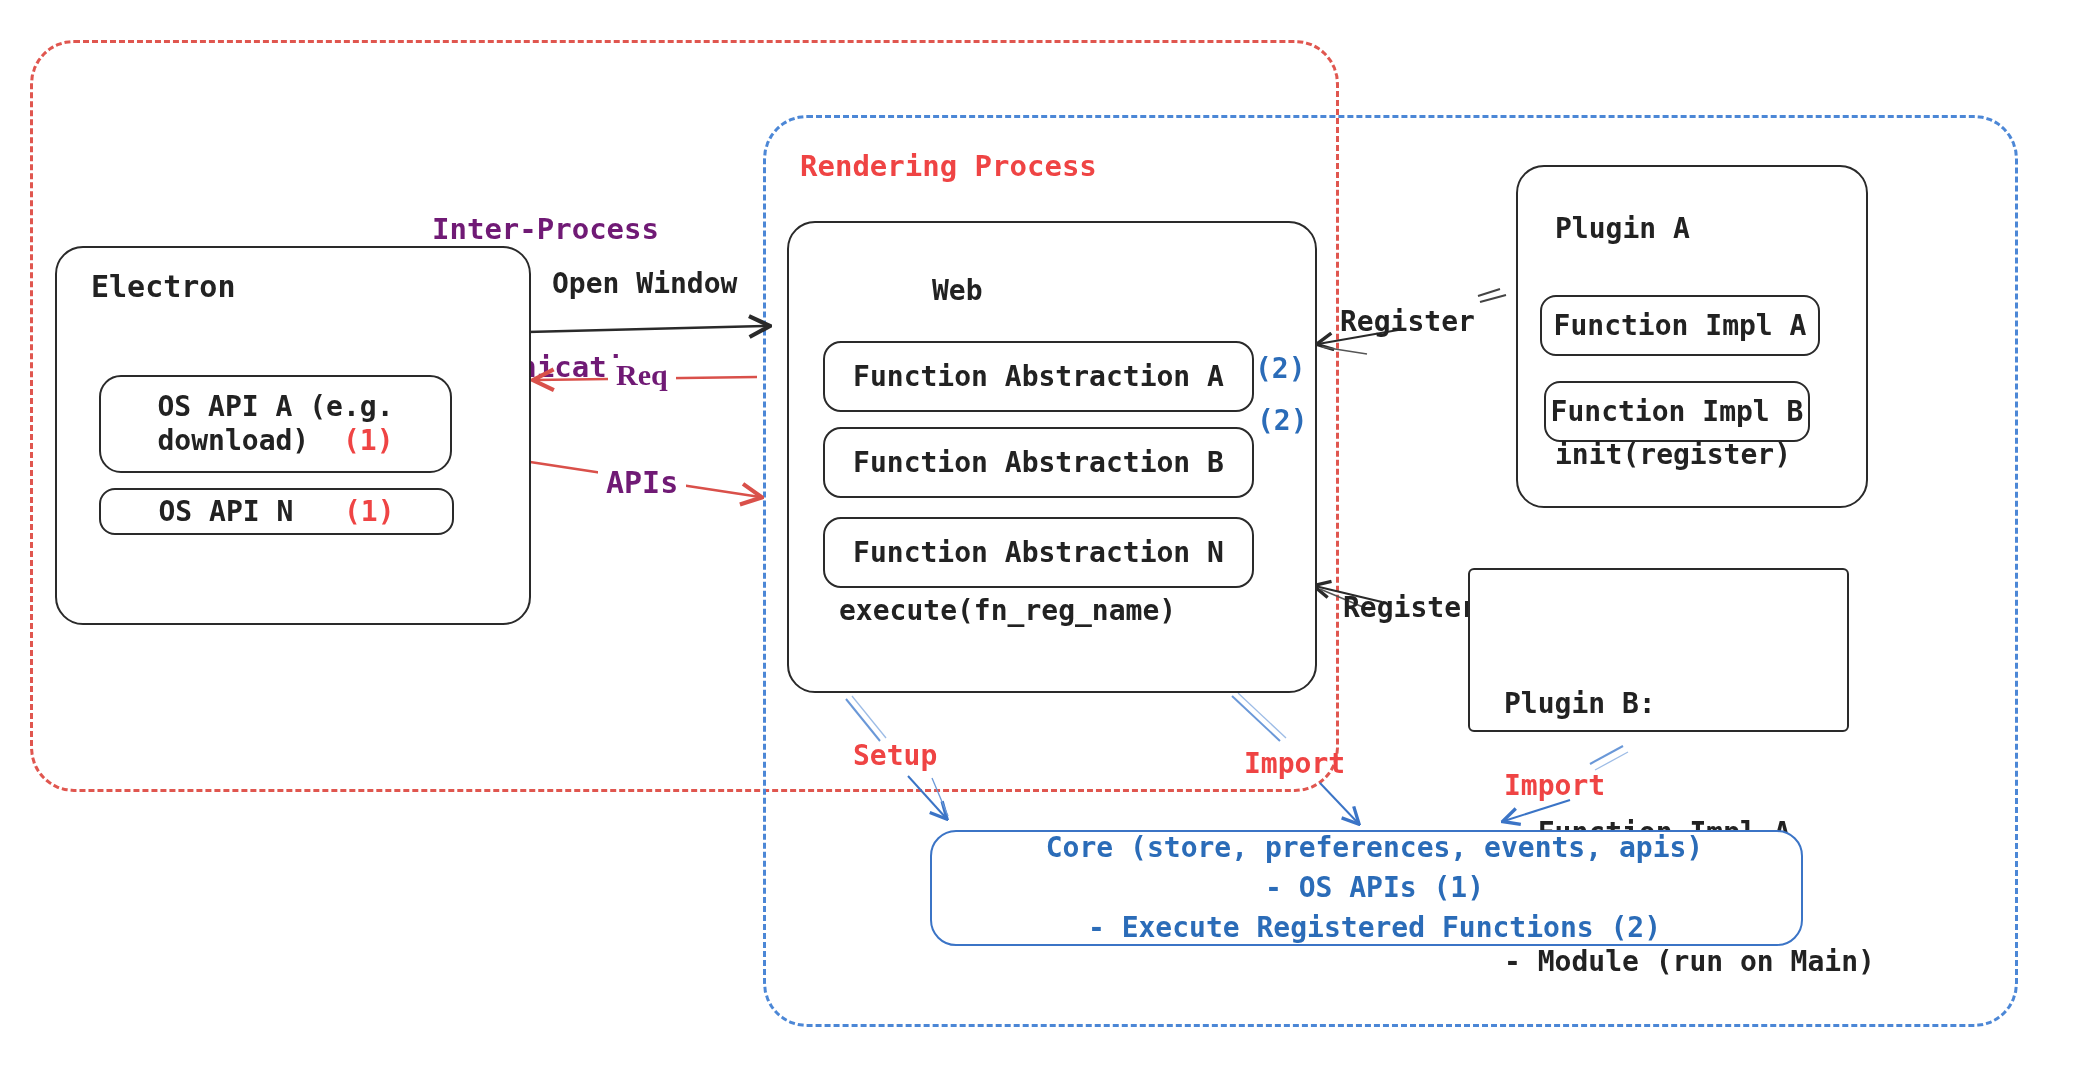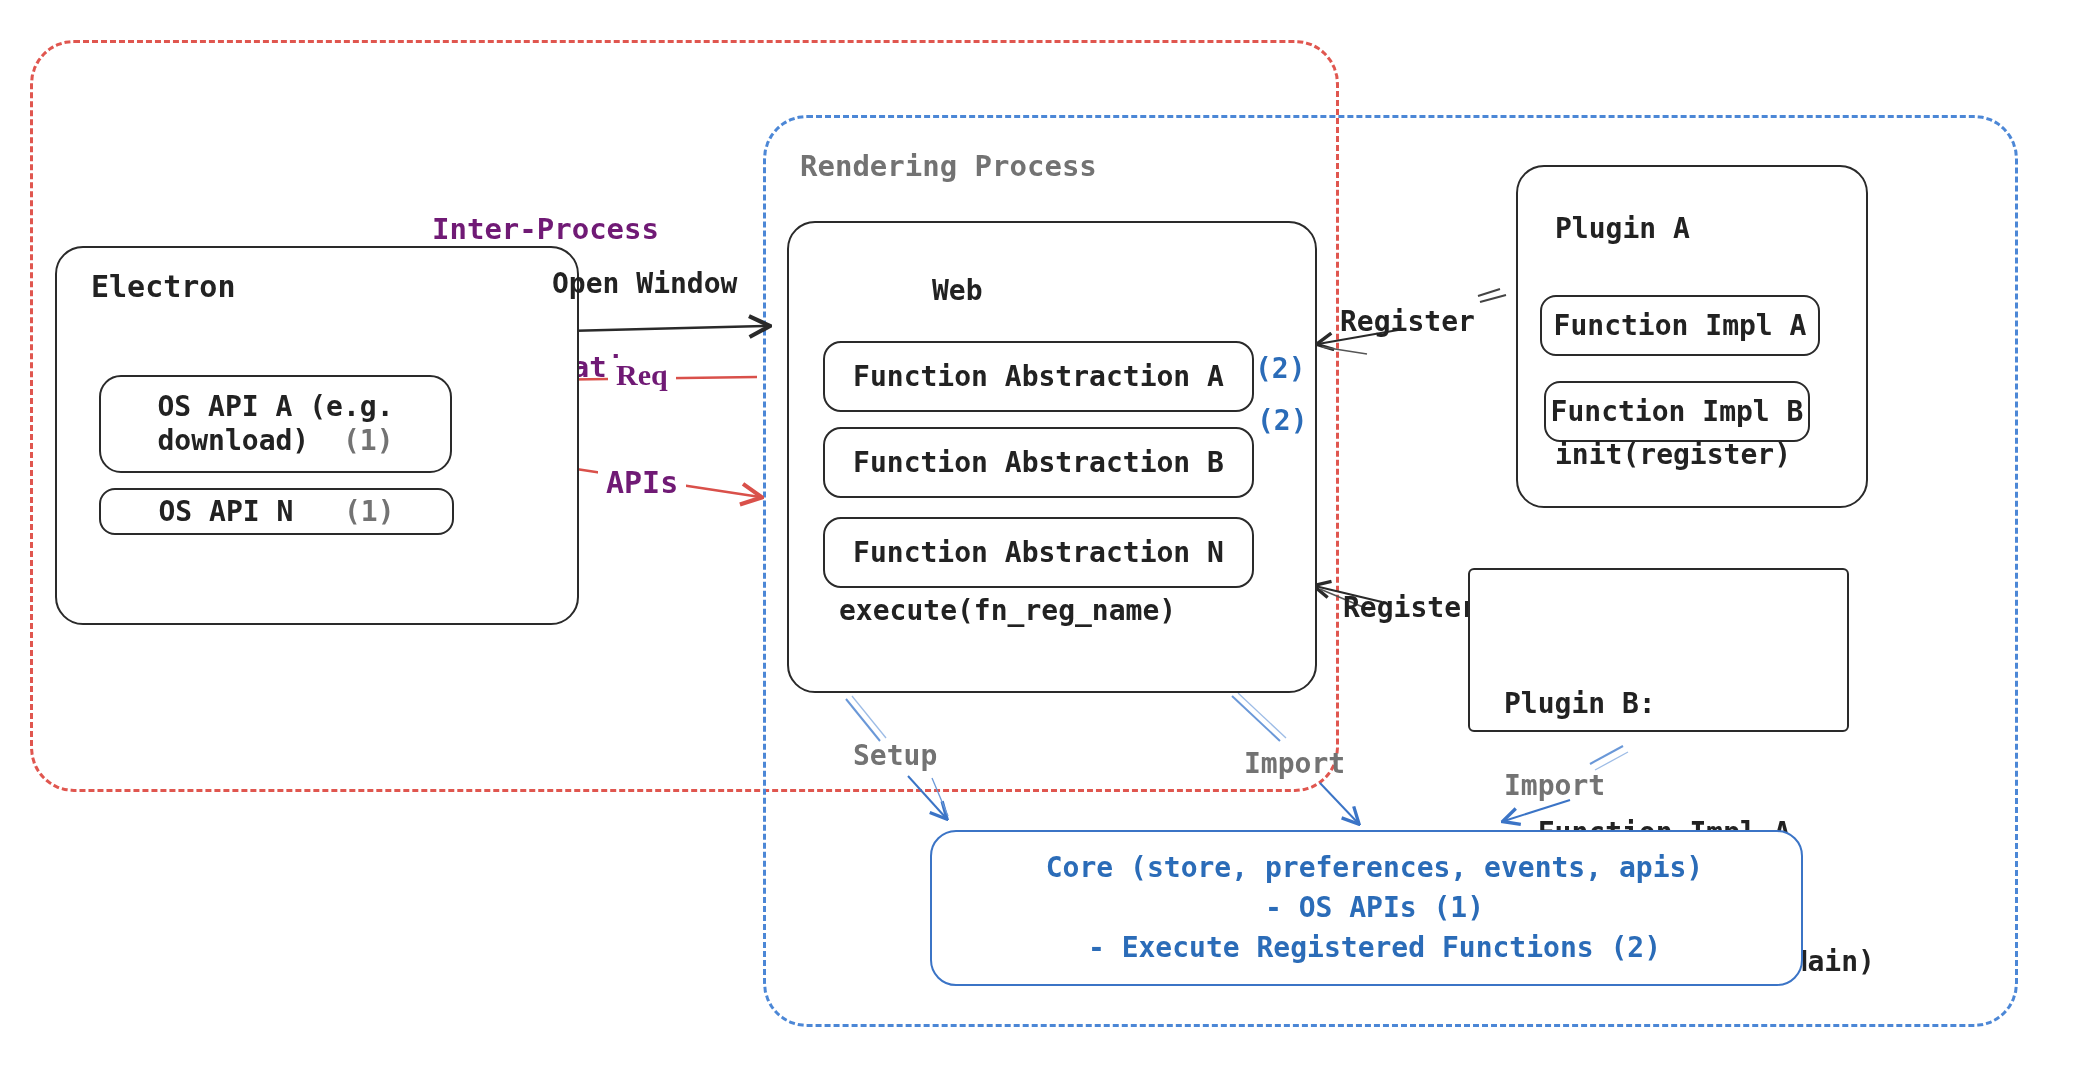--- a/index.html
+++ b/index.html
@@ -17,21 +17,21 @@
     box-sizing:border-box;display:flex;align-items:center;justify-content:center;
     font-size:28px;white-space:pre;margin-top:28px;
   }
   .dashed{
     position:absolute;border-radius:44px;box-sizing:border-box;background:transparent;
   }
   .red-dash{border:3px dashed #e0564f;}
   .blue-dash{border:3px dashed #4c87d6;}
   .lbl{position:absolute;white-space:pre;line-height:1.15;}
   .red-t{color:#701a75;text-align:right;}
-  .blue-t{color:#737373;}
+  .blue-t{color:#ef4444;}
   .fs28{font-size:28px;}
   .fs29{font-size:29px;}
   .fs30{font-size:30px;}
   .onln{background:#ffffff;padding:0 8px;}
   .badge{position:absolute;font-size:28px;color:#2b6cb8;white-space:pre;}
   .core-box{
     position:absolute;border:2.5px solid #3b74c6;border-radius:26px;background:#fff;
     box-sizing:border-box;color:#2b6cb8;font-size:28px;text-align:center;
     display:flex;flex-direction:column;justify-content:center;line-height:40px;
   }
@@ -83,21 +83,21 @@
 
     <path d="M1232,696 L1280,741" fill="none" stroke="#6a98d8" stroke-width="2"></path>
     <path d="M1238,693 L1286,738" fill="none" stroke="#9dbce6" stroke-width="1.3"></path>
     <path d="M1320,783 L1358,823" fill="none" stroke="#3b74c6" stroke-width="2" marker-end="url(#mblue)"></path>
 
     <path d="M1623,746 L1590,764" fill="none" stroke="#6a98d8" stroke-width="2"></path>
     <path d="M1628,752 L1595,770" fill="none" stroke="#9dbce6" stroke-width="1.3"></path>
     <path d="M1570,800 L1504,821" fill="none" stroke="#3b74c6" stroke-width="2" marker-end="url(#mblue)"></path>
   </svg>
 
-  <div class="box" style="left:55px;top:246px;width:524px;height:379px;text-decoration:underline;">
+  <div class="box" style="left:55px;top:246px;width:476px;height:379px;text-decoration:underline;">
     <div class="lbl fs30" style="left:34px;top:22px;">Electron</div>
     <div class="innerbox" style="left:42px;top:99px;width:353px;height:98px;border-radius:22px;flex-direction:column;line-height:34px;">
       <span>OS API A (e.g.</span>
       <span><span>download)</span>  <span class="blue-t">(1)</span></span>
     </div>
     <div class="innerbox" style="left:42px;top:212px;width:355px;height:47px;border-radius:16px;">
       <span>OS API N</span><span>   </span><span class="blue-t">(1)</span>
     </div>
   </div>
 
@@ -140,19 +140,19 @@
       <span class="stack">Plugin B:</span>
       <span class="stack">- Function Impl A</span>
       <span class="stack">- Module (run on Main)</span>
     </div>
   </div>
 
   <div class="lbl blue-t fs28" style="left:853px;top:740px;">Setup</div>
   <div class="lbl blue-t fs28" style="left:1244px;top:748px;">Import</div>
   <div class="lbl blue-t fs28" style="left:1504px;top:770px;">Import</div>
 
-  <div class="core-box" style="left:930px;top:830px;width:873px;height:156px;padding-left:16px;">
+  <div class="core-box" style="left:930px;top:830px;width:873px;height:116px;padding-left:16px;">
     <span>Core (store, preferences, events, apis)</span>
     <span>- OS APIs (1)</span>
     <span>- Execute Registered Functions (2)</span>
   </div>
 
 </div>
 
 </body></html>

